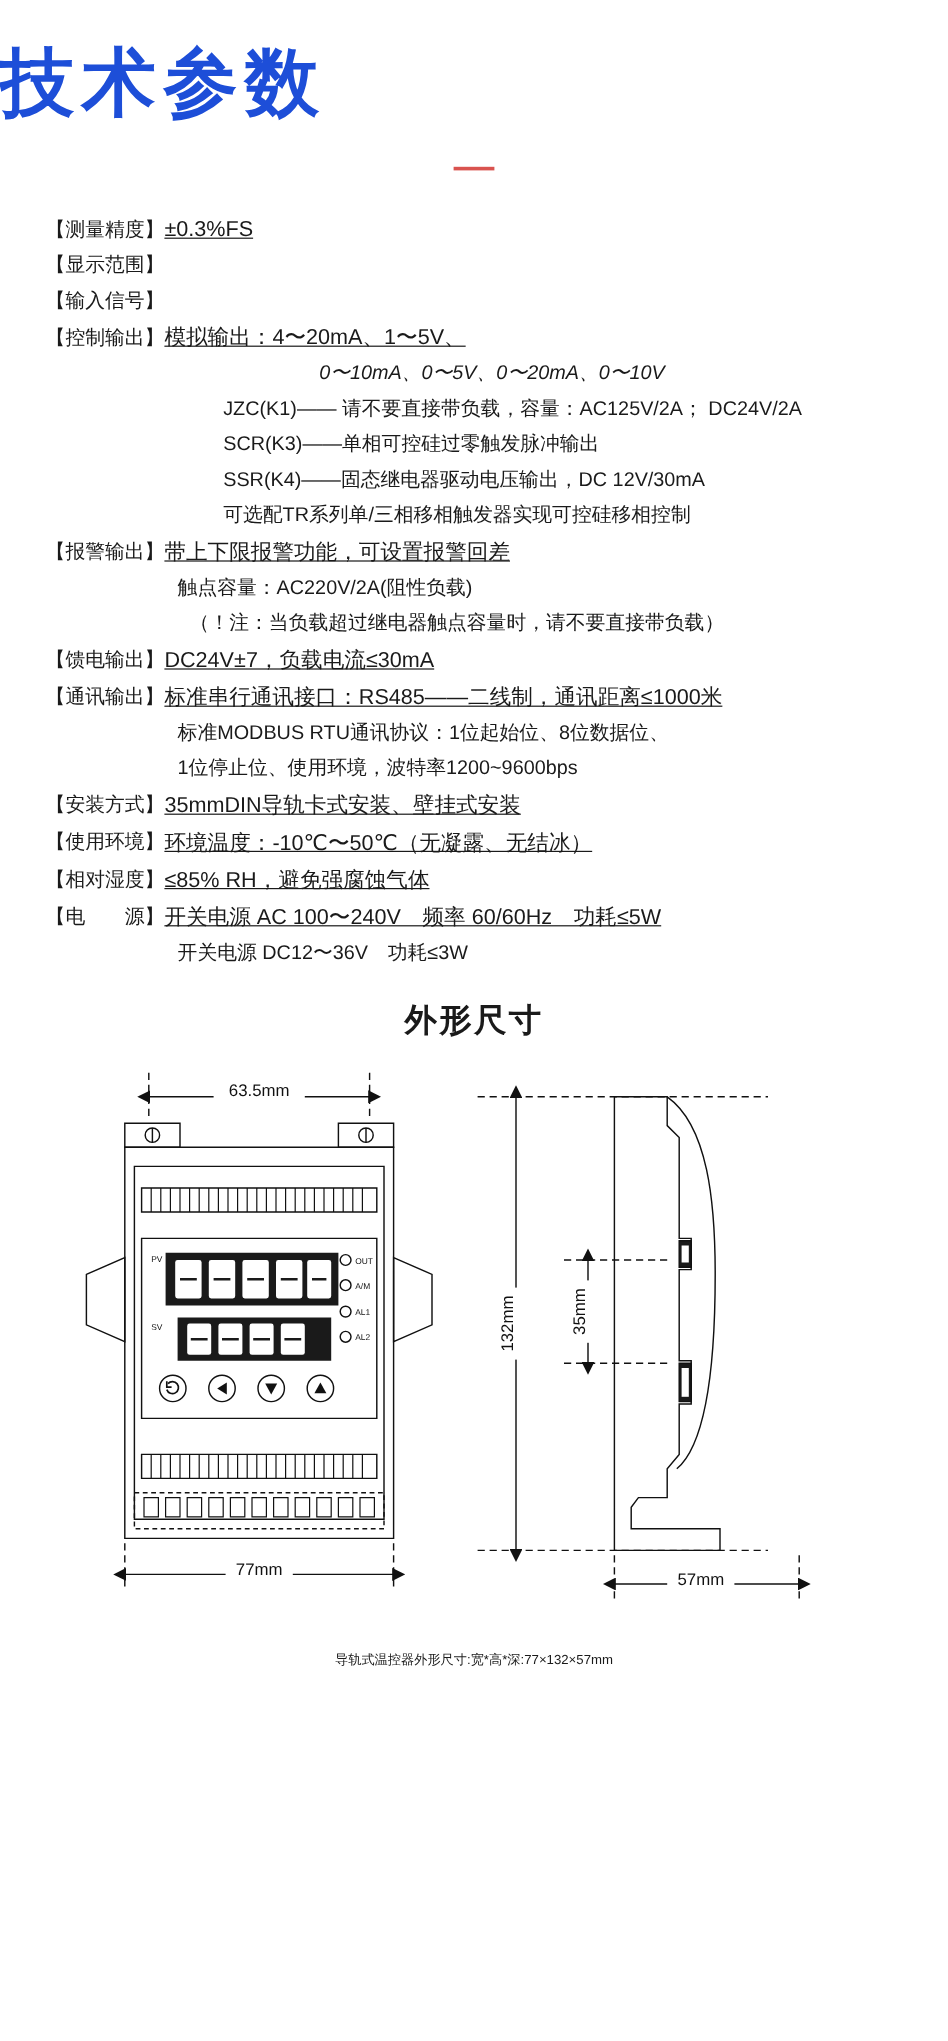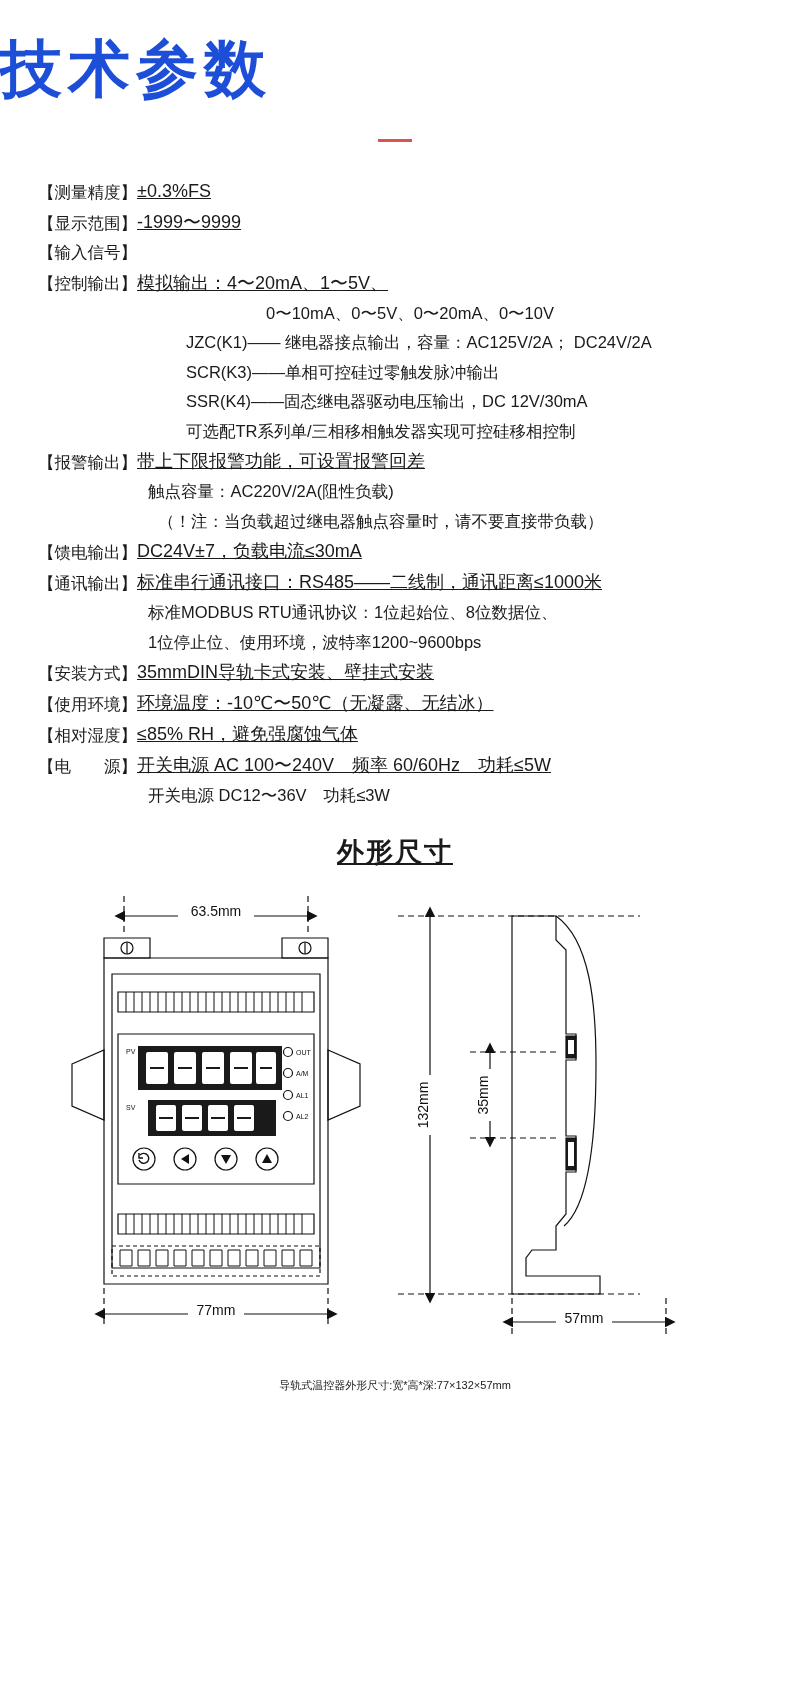--- a/index.html
+++ b/index.html
@@ -62,32 +62,31 @@
     flex: 1 1 auto;
     font-size: 18px;
     text-decoration: underline;
   }
   .cont-row {
     margin-bottom: 13px;
     font-size: 16.5px;
   }
   .ind-1 { padding-left: 110px; }
   .ind-2 { padding-left: 148px; }
-  .ind-3 { padding-left: 228px; }
+  .ind-3 { padding-left: 228px; font-style: italic; }
   .ind-4 { padding-left: 120px; }
 
   
   .dim-title {
     text-align: center;
     font-size: 27px;
     font-weight: bold;
     margin-top: 30px;
     letter-spacing: 2px;
     font-family: "DejaVu Sans", "Liberation Sans", sans-serif;
-    text-decoration: underline;
   }
   .drawing-wrap {
     position: relative;
     width: 790px;
     height: 490px;
     margin-top: 14px;
     text-align: right;
   }
   .caption {
     text-align: center;
@@ -106,34 +105,33 @@
 
   <div class="specs">
 
     <div class="spec-row">
       <span class="spec-label">【测量精度】</span>
       <span class="spec-value">±0.3%FS</span>
     </div>
 
     <div class="spec-row">
       <span class="spec-label">【显示范围】</span>
-      <span class="spec-value">-1999〜9999</span>
     </div>
 
     <div class="spec-row">
       <span class="spec-label">【输入信号】</span>
       <span class="spec-value"></span>
     </div>
 
     <div class="spec-row">
       <span class="spec-label">【控制输出】</span>
       <span class="spec-value">模拟输出：4〜20mA、1〜5V、</span>
     </div>
     <div class="cont-row ind-3">0〜10mA、0〜5V、0〜20mA、0〜10V</div>
-    <div class="cont-row ind-2">JZC(K1)—— 继电器接点输出，容量：AC125V/2A；  DC24V/2A</div>
+    <div class="cont-row ind-2">JZC(K1)—— 请不要直接带负载，容量：AC125V/2A；  DC24V/2A</div>
     <div class="cont-row ind-2">SCR(K3)——单相可控硅过零触发脉冲输出</div>
     <div class="cont-row ind-2">SSR(K4)——固态继电器驱动电压输出，DC 12V/30mA</div>
     <div class="cont-row ind-2">可选配TR系列单/三相移相触发器实现可控硅移相控制</div>
 
     <div class="spec-row">
       <span class="spec-label">【报警输出】</span>
       <span class="spec-value">带上下限报警功能，可设置报警回差</span>
     </div>
     <div class="cont-row ind-1">触点容量：AC220V/2A(阻性负载)</div>
     <div class="cont-row ind-4">（！注：当负载超过继电器触点容量时，请不要直接带负载）</div>

